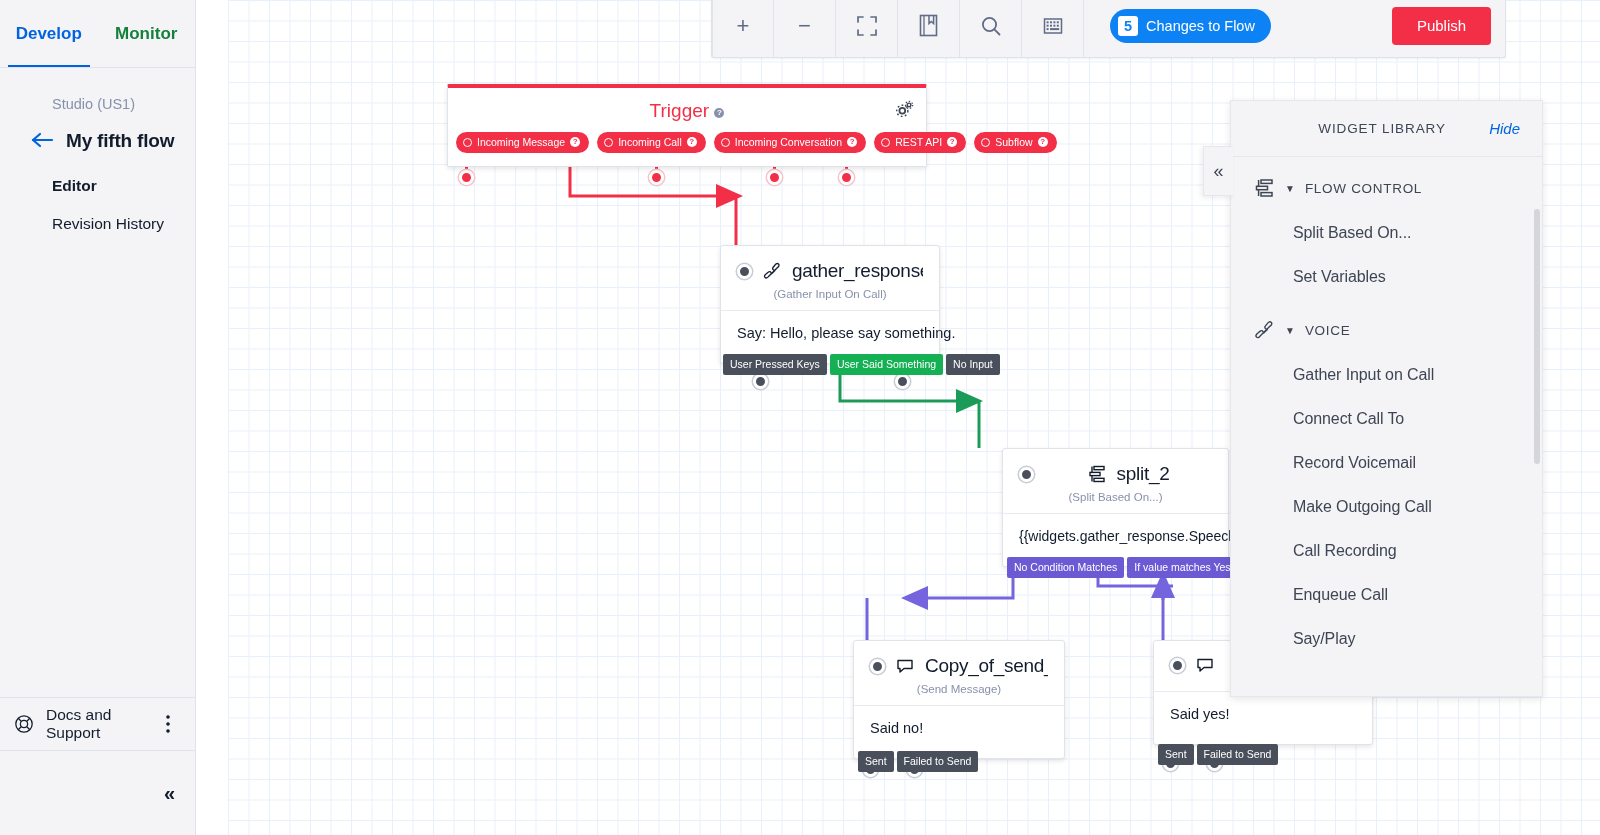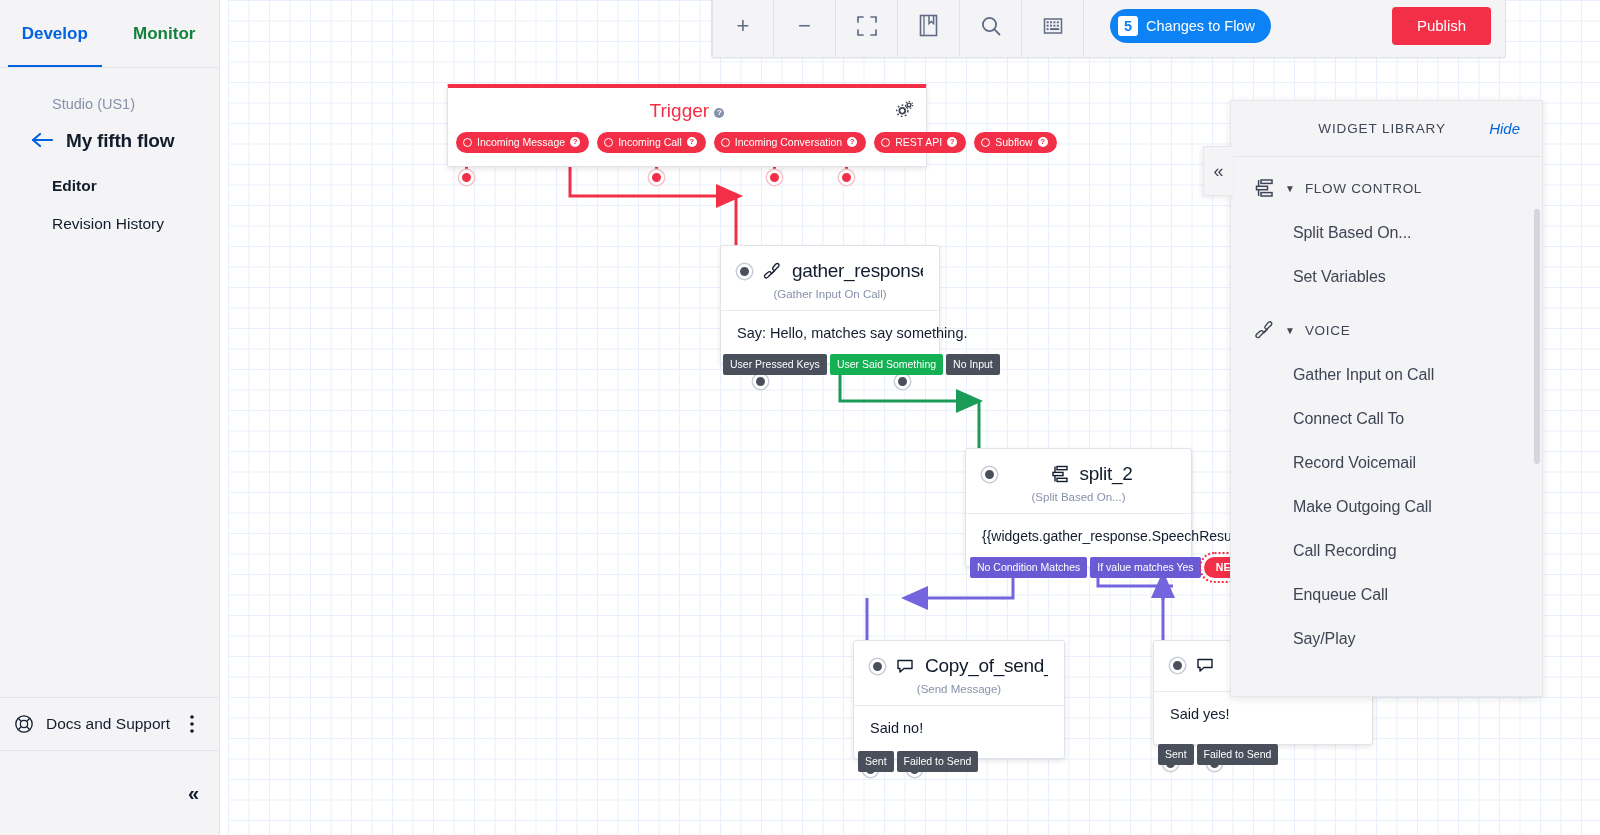--- a/index.html
+++ b/index.html
@@ -7,21 +7,21 @@
     width: 1600px; height: 835px;
     font-family: "Liberation Sans", sans-serif;
     overflow: hidden;
     background: #fff;
   }
   #root { position: relative; width: 1600px; height: 835px; }
 
   
   #sidebar {
     position: absolute; left: 0; top: 0;
-    width: 220px; height: 835px;
+    width: 196px; height: 835px;
     background: #f4f4f6;
     border-right: 1px solid #e1e3ea;
     display: flex; flex-direction: column;
   }
   #tabs { display: flex; height: 68px; position: relative; }
   .tab {
     flex: 1; display: flex; align-items: center; justify-content: center;
     font-size: 17px; font-weight: 700; color: #15803d;
     cursor: pointer; position: relative;
   }
@@ -369,33 +369,33 @@
 
     <div class="node" id="n-gather" style="left:492px;top:245px;width:220px;">
       <div class="node-head">
         <span class="node-dot"></span>
         <svg class="node-icon" viewBox="0 0 20 20">
           <path d="M3 16.5 C2 15.5 2.5 14 4 13 L6.5 11 C7.4 10.3 8.6 10.6 9 11.6 L9.6 12.9 L12.9 9.6 L11.6 9 C10.6 8.6 10.3 7.4 11 6.5 L13 4 C14 2.5 15.5 2 16.5 3 C17.5 4 17 5.5 15.5 6.5 L6.5 15.5 C5.5 17 4 17.5 3 16.5 Z" fill="none" stroke="#121c2d" stroke-width="1.3" stroke-linejoin="round"></path>
         </svg>
         <span class="node-name">gather_response</span>
       </div>
       <div class="node-sub">(Gather Input On Call)</div>
-      <div class="node-body">Say: Hello, matches say something.</div>
+      <div class="node-body">Say: Hello, please say something.</div>
       <div class="port-row" style="left:2px;">
         <span class="port">User Pressed Keys</span>
         <span class="port green">User Said Something</span>
         <span class="port">No Input</span>
       </div>
     </div>
     <div class="stub" style="left:531px;top:362px;height:18px"></div>
     <div class="stub-dot" style="left:525px;top:374px"></div>
     <div class="stub" style="left:673px;top:362px;height:18px"></div>
     <div class="stub-dot" style="left:667px;top:374px"></div>
 
-    <div class="node" id="n-split" style="left:737px;top:448px;width:227px;">
+    <div class="node" id="n-split" style="left:774px;top:448px;width:227px;">
       <div class="node-head">
         <span class="node-dot"></span>
         <span style="flex:1"></span>
         <svg class="node-icon" viewBox="0 0 20 20">
           <rect x="7" y="2.5" width="10" height="3.2" fill="none" stroke="#121c2d" stroke-width="1.4"></rect>
           <rect x="3" y="8.4" width="10" height="3.2" fill="none" stroke="#121c2d" stroke-width="1.4"></rect>
           <rect x="7" y="14.3" width="10" height="3.2" fill="none" stroke="#121c2d" stroke-width="1.4"></rect>
           <line x1="5" y1="2.5" x2="5" y2="8.4" stroke="#121c2d" stroke-width="1.4"></line>
           <line x1="5" y1="11.6" x2="5" y2="17.5" stroke="#121c2d" stroke-width="1.4"></line>
         </svg>

